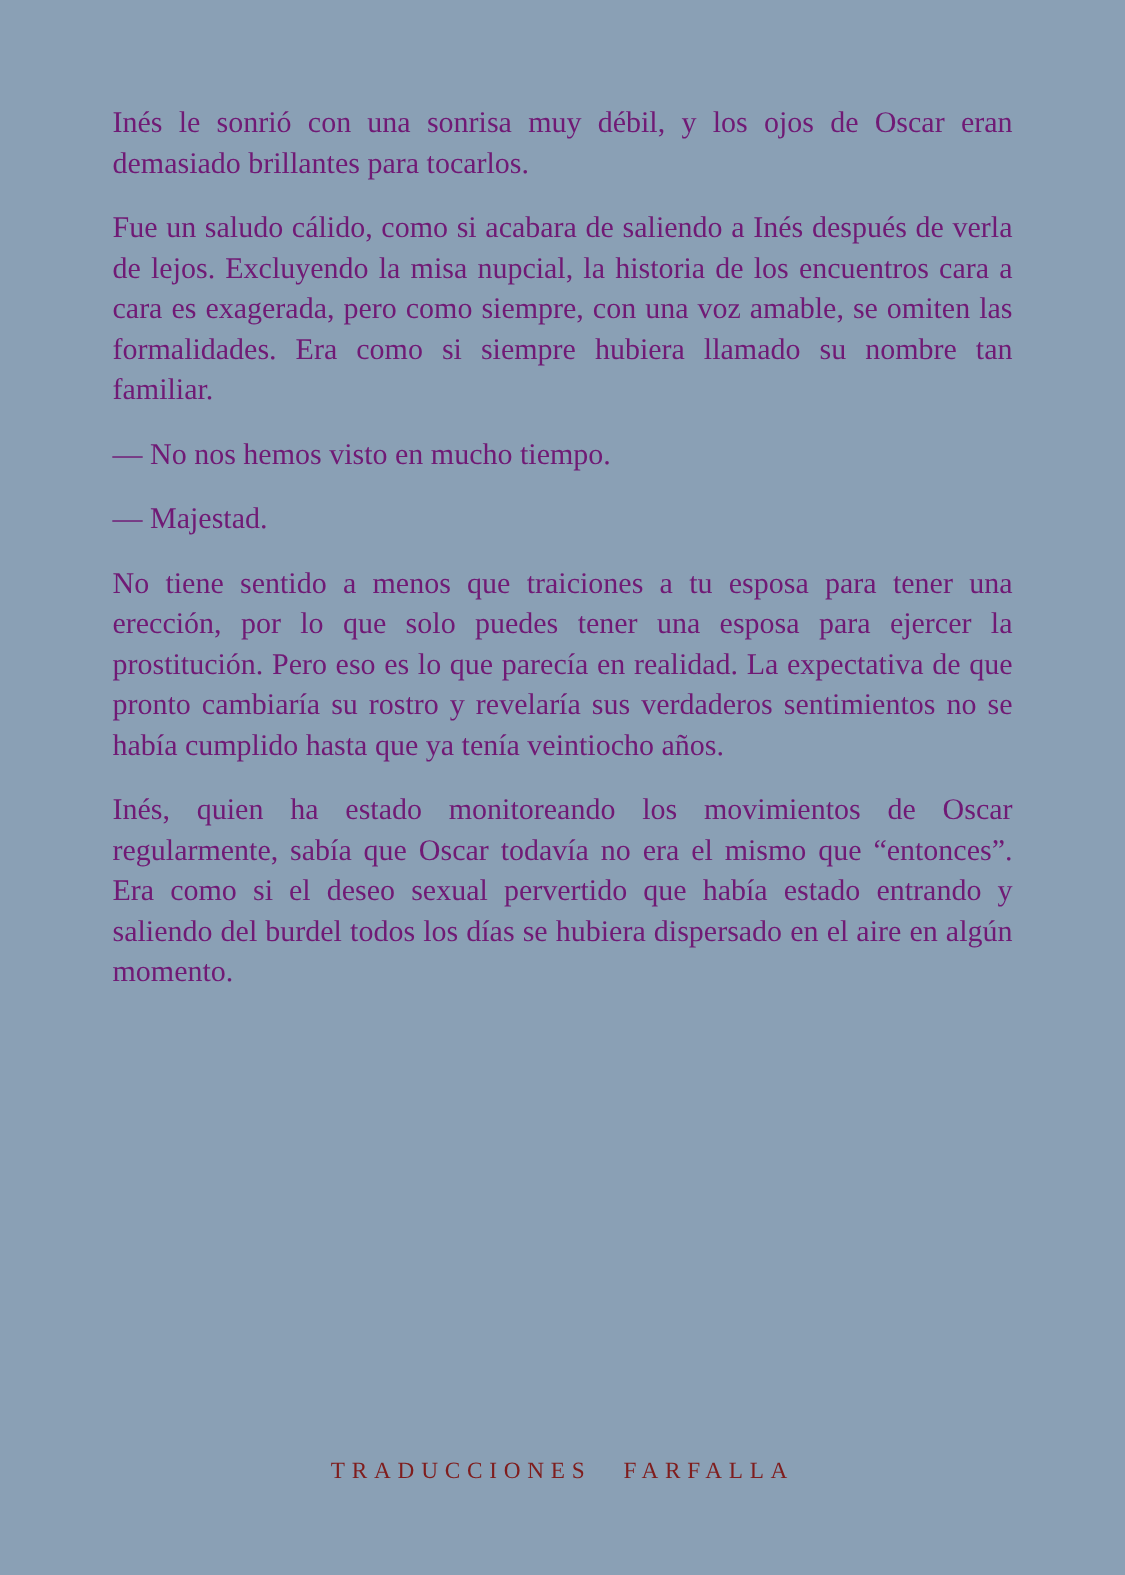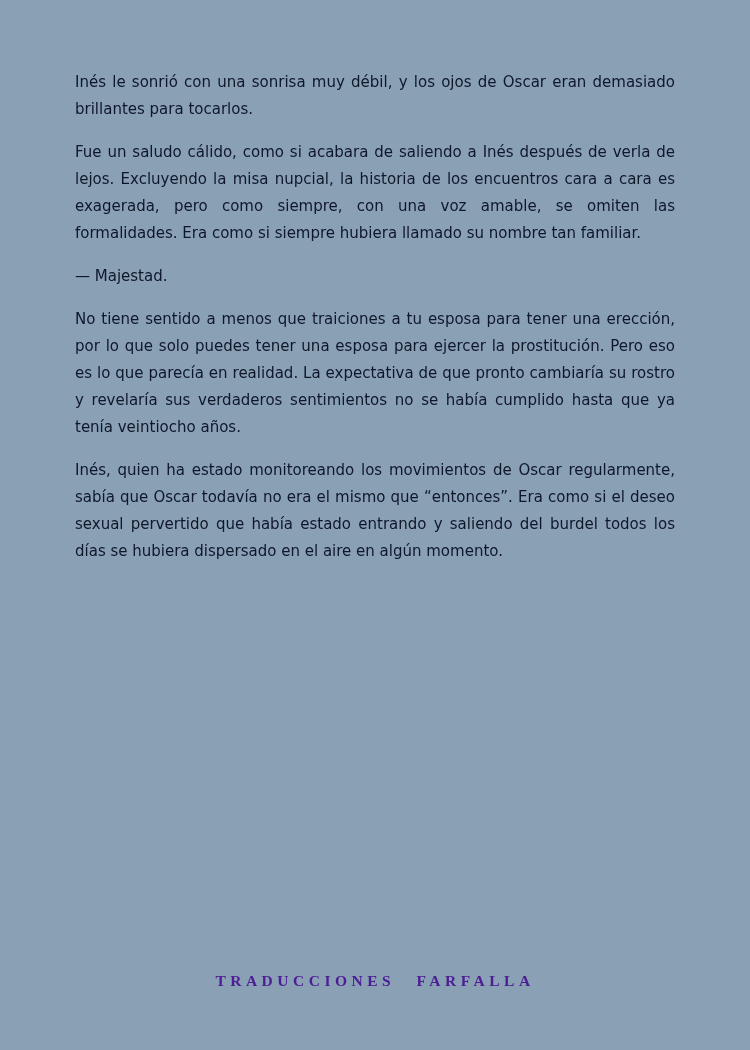--- a/index.html
+++ b/index.html
@@ -17,46 +17,48 @@
     margin: 0 auto;
   }
   .content {
     position: absolute;
     top: 69px;
     left: 75px;
     width: 600px;
   }
   .content p {
     margin: 0 0 16px 0;
-    font-size: 15px;
+    font-size: 20px;
     line-height: 27px;
-    color: #0f172a;
+    color: #701a75;
     text-align: justify;
     text-justify: inter-word;
     font-weight: normal;
+    font-family: Liberation Serif, serif;
   }
   .footer {
     position: absolute;
     left: 0;
     right: 0;
     top: 972px;
     text-align: center;
     font-family: "Liberation Serif", "DejaVu Serif", serif;
     font-size: 15.5px;
-    font-weight: bold;
+    font-weight: normal;
     letter-spacing: 4.5px;
     word-spacing: 13px;
-    color: #4c1d95;
+    color: #7f1d1d;
   }
 </style>
 </head>
 <body>
 
 <div class="page">
   <div class="content">
     <p>Inés le sonrió con una sonrisa muy débil, y los ojos de Oscar eran demasiado brillantes para tocarlos.</p>
     <p>Fue un saludo cálido, como si acabara de saliendo a Inés después de verla de lejos. Excluyendo la misa nupcial, la historia de los encuentros cara a cara es exagerada, pero como siempre, con una voz amable, se omiten las formalidades. Era como si siempre hubiera llamado su nombre tan familiar.</p>
+    <p>— No nos hemos visto en mucho tiempo.</p>
     <p>— Majestad.</p>
     <p>No tiene sentido a menos que traiciones a tu esposa para tener una erección, por lo que solo puedes tener una esposa para ejercer la prostitución. Pero eso es lo que parecía en realidad. La expectativa de que pronto cambiaría su rostro y revelaría sus verdaderos sentimientos no se había cumplido hasta que ya tenía veintiocho años.</p>
     <p>Inés, quien ha estado monitoreando los movimientos de Oscar regularmente, sabía que Oscar todavía no era el mismo que “entonces”. Era como si el deseo sexual pervertido que había estado entrando y saliendo del burdel todos los días se hubiera dispersado en el aire en algún momento.</p>
   </div>
   <div class="footer">TRADUCCIONES FARFALLA</div>
 </div>
 
 </body></html>

